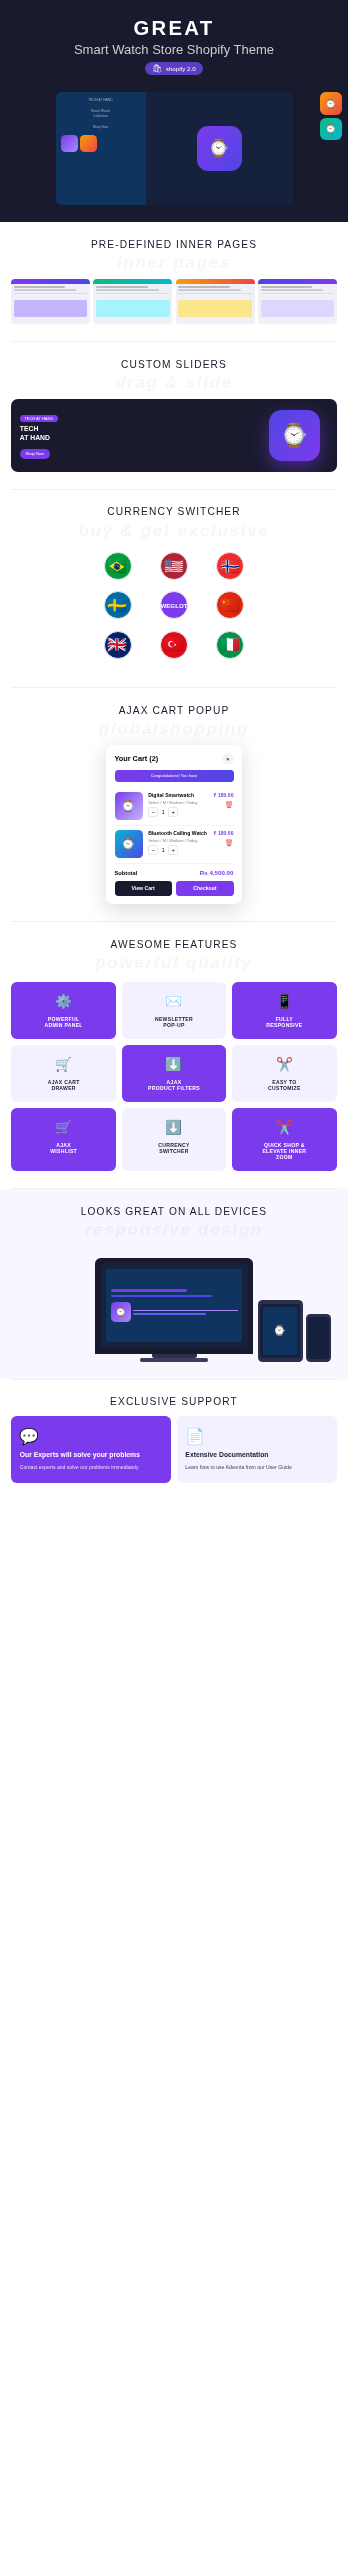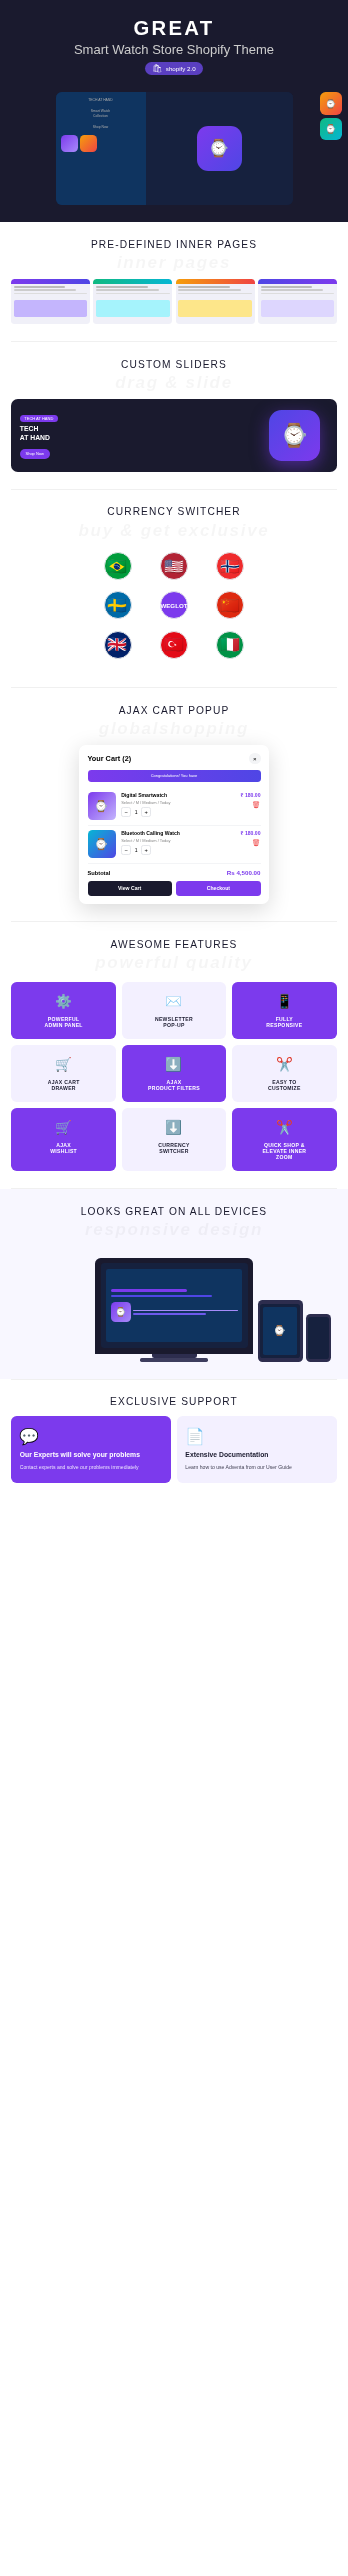--- a/index.html
+++ b/index.html
@@ -253,21 +253,21 @@
     
     .cart-popup-wrapper {
       display: flex;
       justify-content: center;
       margin-top: 5.7px;
     }
     .cart-popup {
       background: white;
       border-radius: 6.8px;
       box-shadow: 0 5.7px 22.6px rgba(0,0,0,0.15);
-      width: 190px;
+      width: 136px;
       padding: 8.5px;
       text-align: left;
     }
     .cart-popup-header {
       display: flex;
       justify-content: space-between;
       align-items: center;
       margin-bottom: 5.7px;
     }
     .cart-popup-title {

